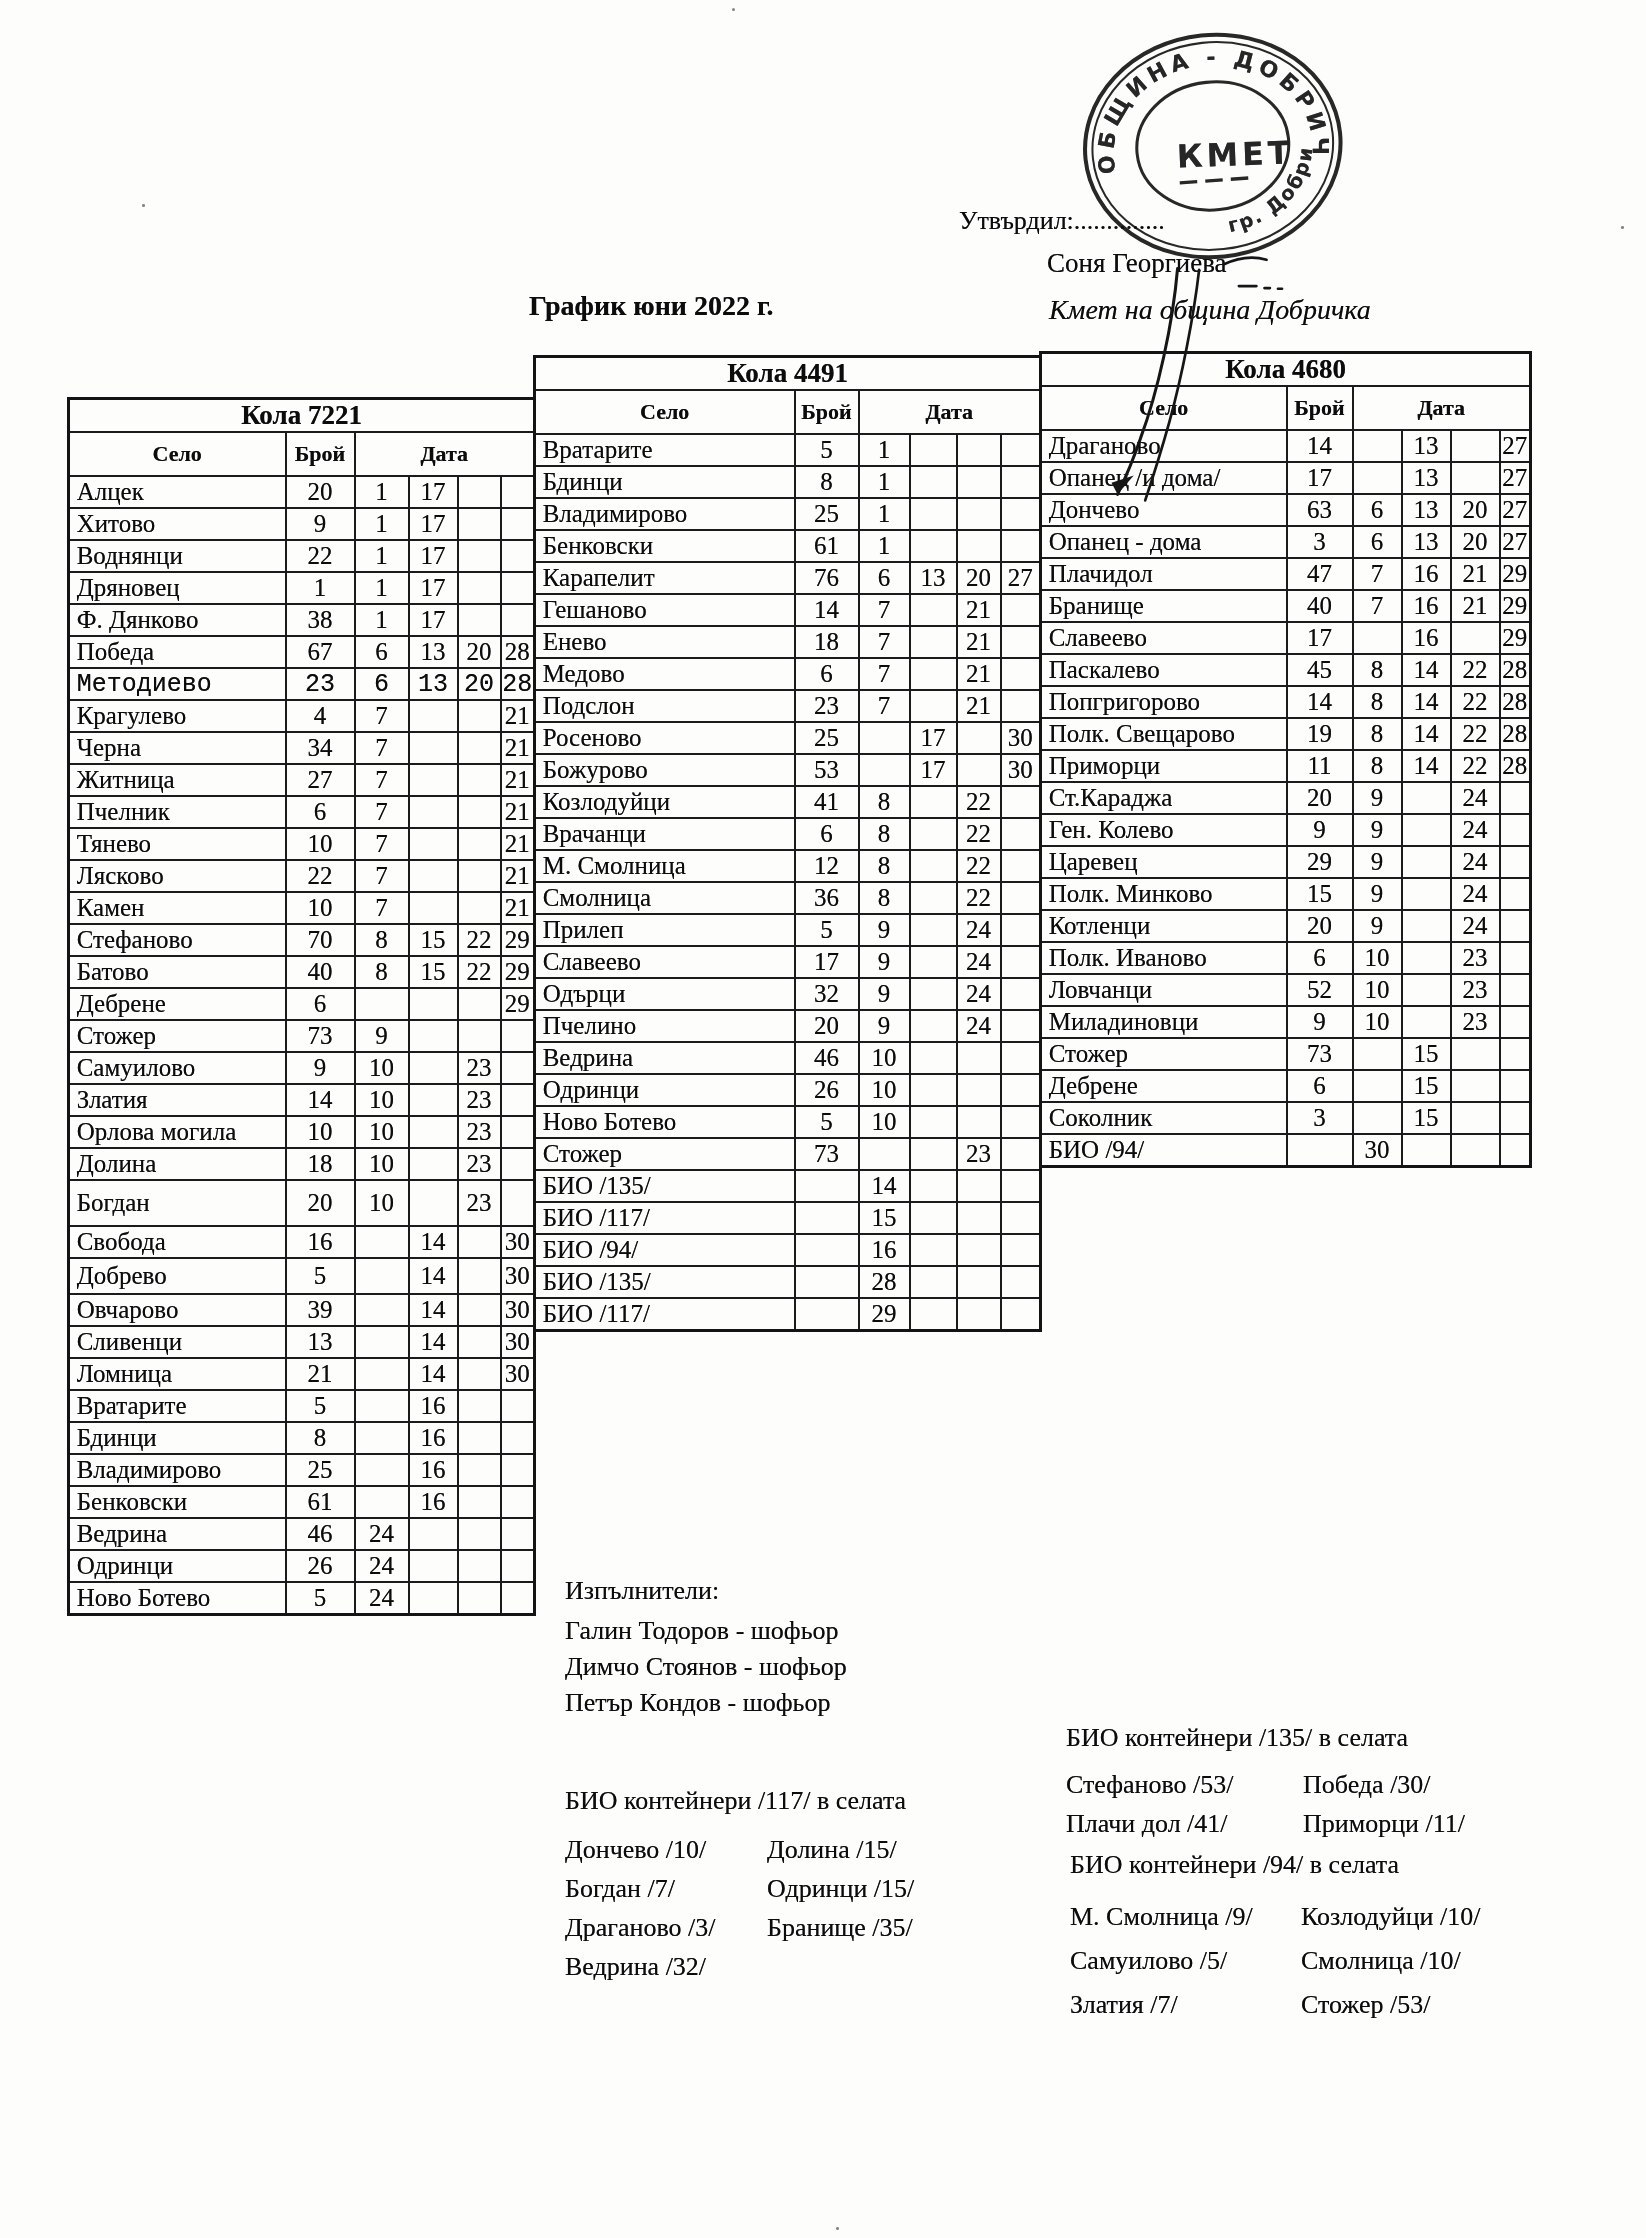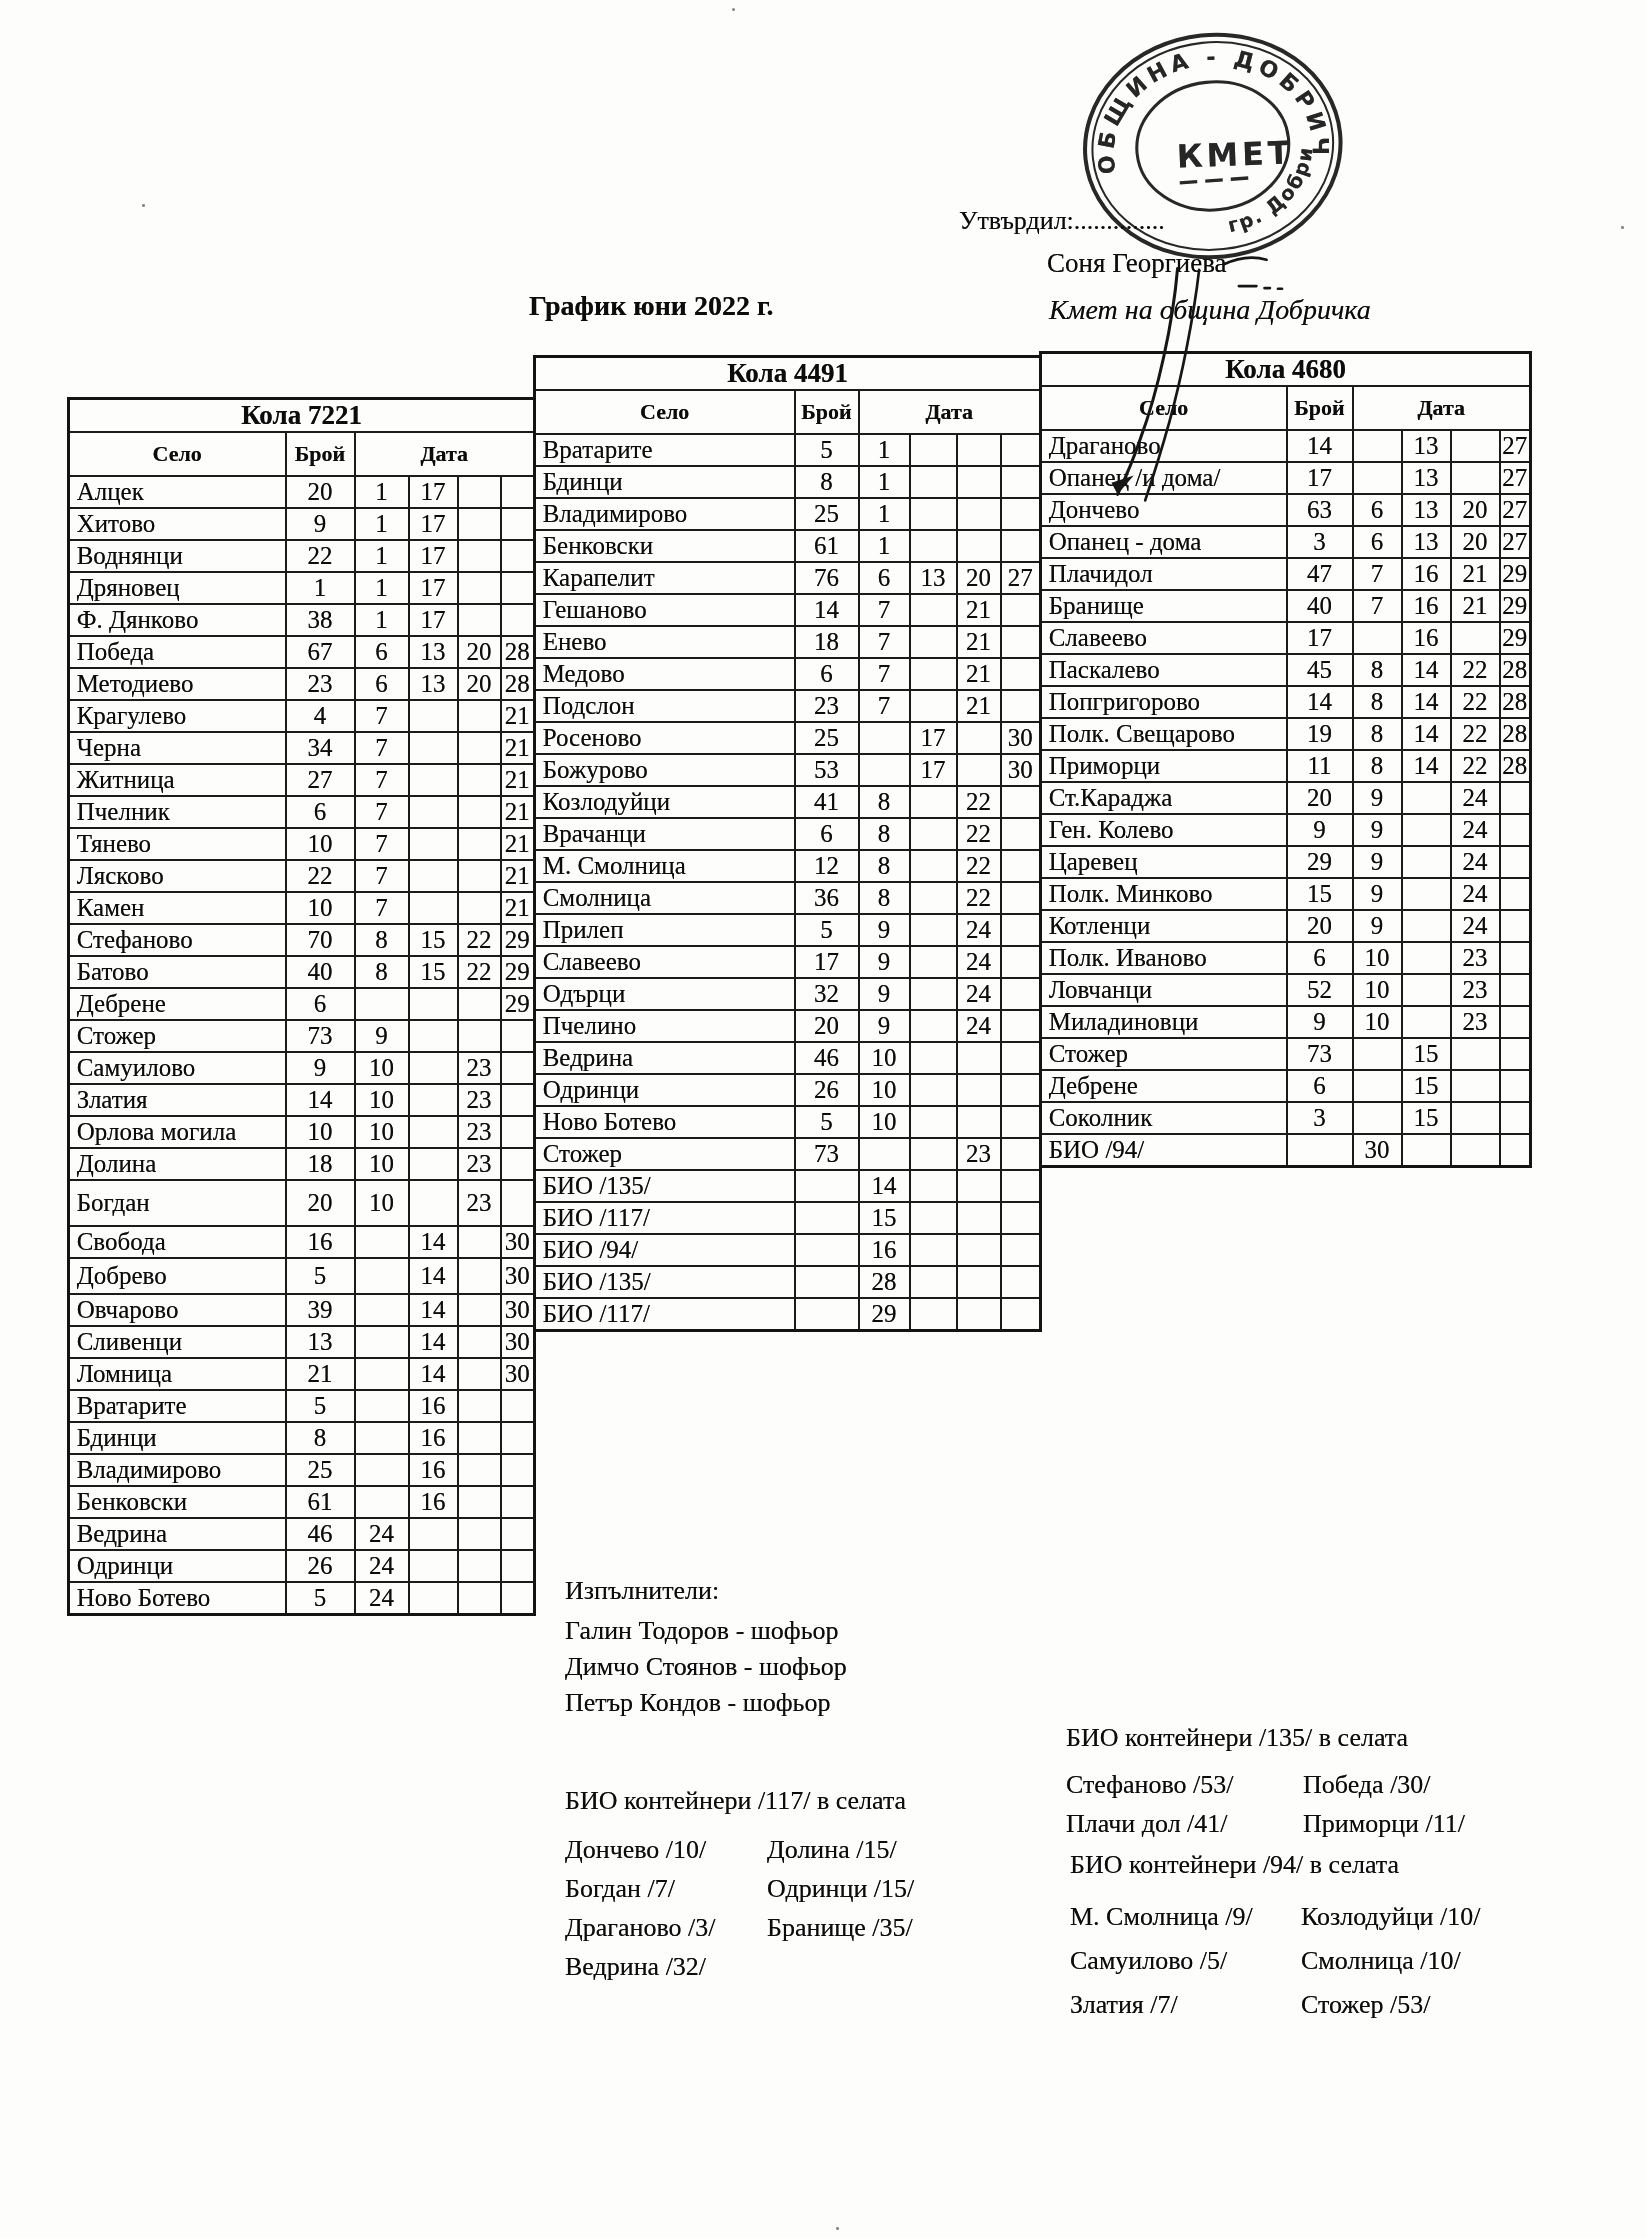--- a/index.html
+++ b/index.html
@@ -138,21 +138,21 @@
             <td class="d"></td>
           </tr>
           <tr style="height: 32px;">
             <td class="v">Победа</td>
             <td class="n">67</td>
             <td class="d">6</td>
             <td class="d">13</td>
             <td class="d">20</td>
             <td class="d">28</td>
           </tr>
-          <tr style="height: 32px;">
+          <tr style="height: 32px; font-family: Liberation Mono, monospace;">
             <td class="v">Методиево</td>
             <td class="n">23</td>
             <td class="d">6</td>
             <td class="d">13</td>
             <td class="d">20</td>
             <td class="d">28</td>
           </tr>
           <tr style="height: 32px;">
             <td class="v">Крагулево</td>
             <td class="n">4</td>

